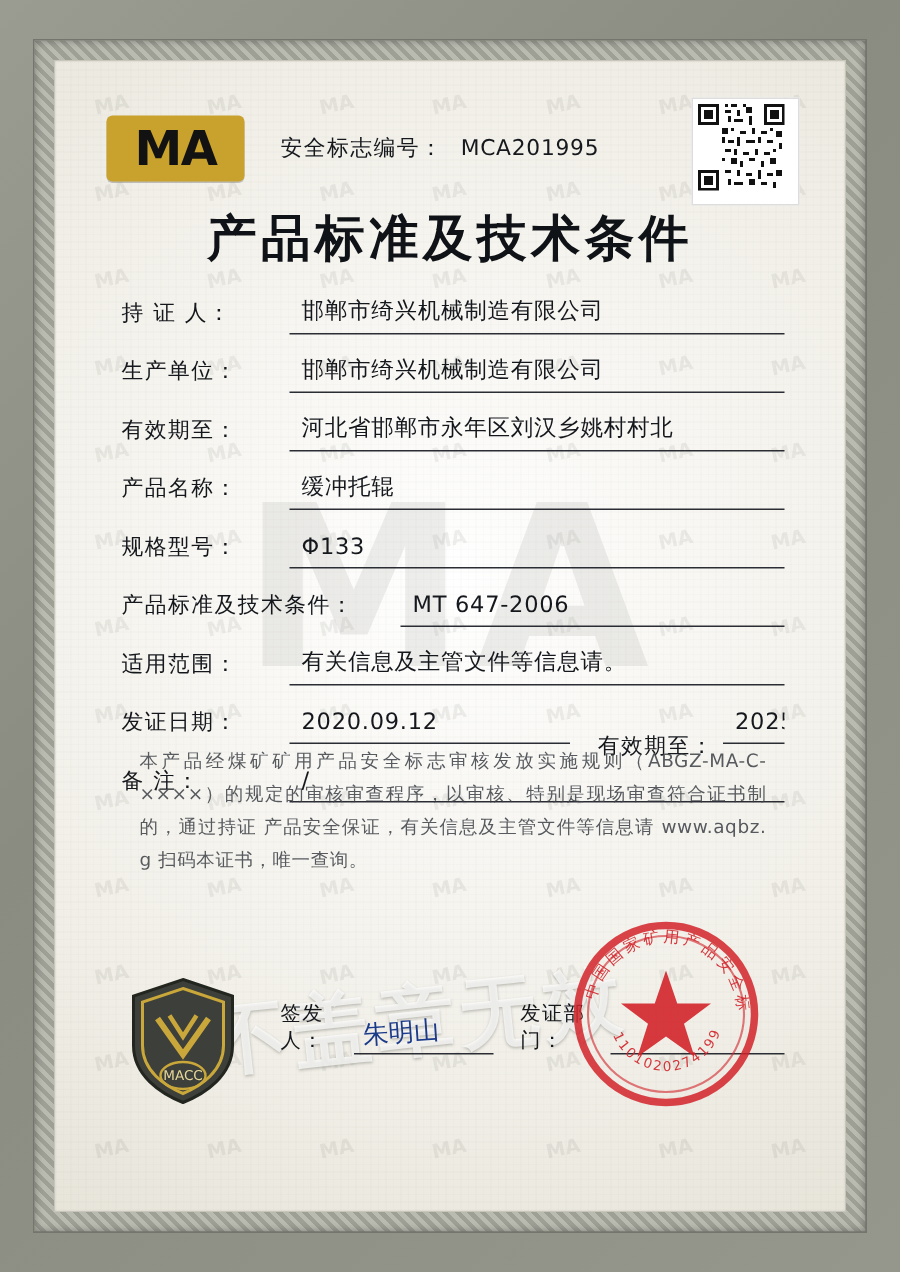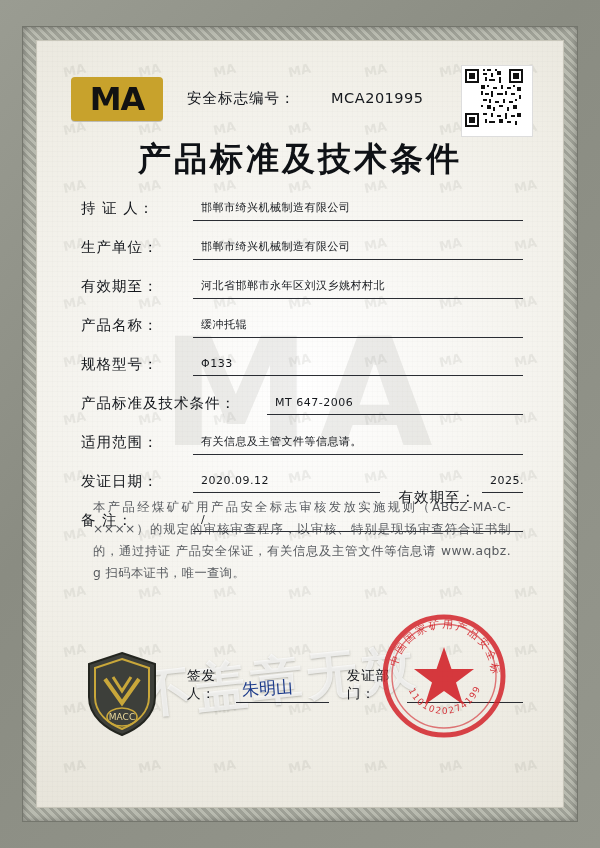--- a/index.html
+++ b/index.html
@@ -65,42 +65,42 @@
     box-shadow:0 1px 0 rgba(0,0,0,.2);
   }
   .ma-logo b{
     font-size:32px;color:#121212;letter-spacing:-1px;
     font-family:"DejaVu Sans",sans-serif;
   }
   .cert-no{
     position:absolute;left:150px;top:48px;font-size:14.5px;color:#15181d;
     letter-spacing:1px;
   }
-  .cert-no .val{margin-left:30px;letter-spacing:.5px;text-align:center;}
+  .cert-no .val{margin-left:6px;letter-spacing:.5px;text-align:center;}
   .qr{
     position:absolute;right:30px;top:24px;width:64px;height:64px;
     background:#fff;padding:3px;border:1px solid #ddd;
   }
   .qr svg{display:block;}
   .title{
     position:absolute;left:0;right:0;top:96px;text-align:center;
     font-size:33px;font-weight:bold;color:#0f1216;letter-spacing:3px;
     font-family:"DejaVu Sans","Liberation Sans",sans-serif;
   }
   
   .fields{position:absolute;left:44px;right:40px;top:150px;}
   .row{
     display:flex;align-items:center;height:39px;
   }
   .label{
     width:112px;flex:none;font-size:14.5px;color:#14171c;
     letter-spacing:1px;padding-bottom:5px;
   }
   .value{
-    flex:1;font-size:11px;color:#14171c;letter-spacing:.5px;
+    flex:1;font-size:15px;color:#14171c;letter-spacing:.5px;
     border-bottom:1px solid #2a2d33;padding:0 4px 5px 8px;
     white-space:nowrap;overflow:hidden;
   }
   .row.dual .value.left{flex:0 0 175px;}
   .label.mid{width:96px;text-align:right;padding-right:6px;margin-top:32px;}
   .row.dual .value.right{flex:1;}
   
   .note{
     position:absolute;left:56px;right:52px;top:455px;
     font-size:12.3px;line-height:22px;color:#3b3f45;

